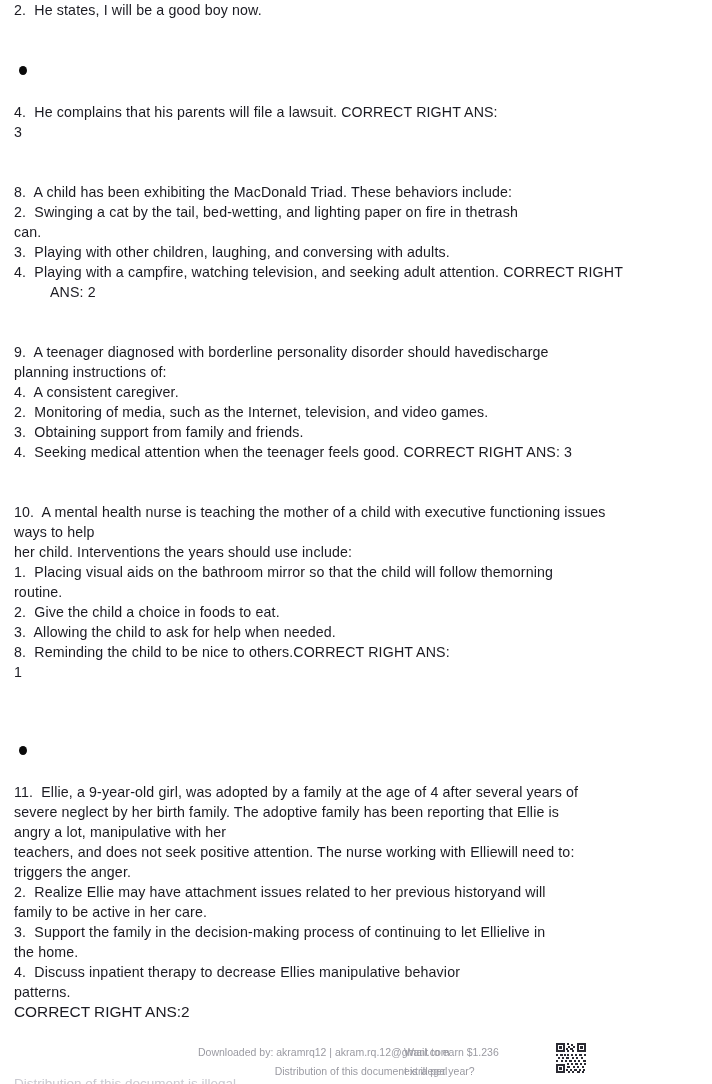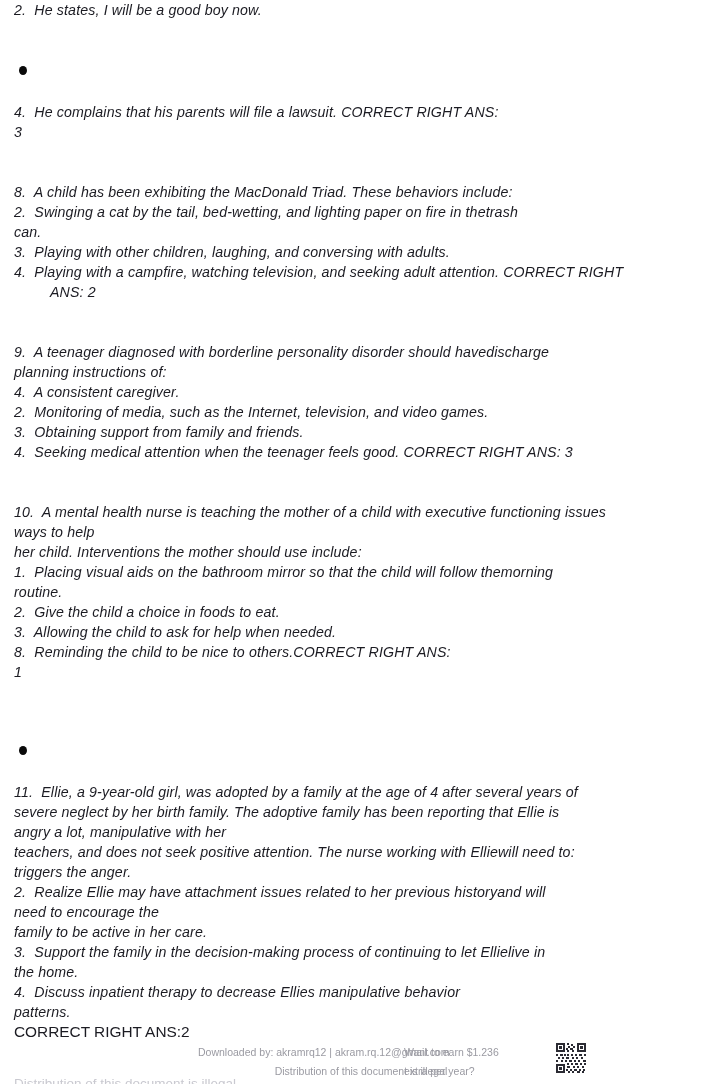--- a/index.html
+++ b/index.html
@@ -27,21 +27,20 @@
     top: 0;
     width: 712px;
   }
   
   .line {
     font-size: 14.2px;
     line-height: 20px;
     letter-spacing: 0.01em;
     white-space: pre-wrap;
     color: #1b1b22;
-    font-style: italic;
   }
   .blk {
     padding: 0 14px 0 14px;
   }
   
   .qblock { margin: 0; }
   .gap-sm { height: 20px; }
   .gap-md { height: 40px; }
   .gap-lg { height: 58px; }
 
@@ -170,21 +169,21 @@
       <div class="line justify">2.  Monitoring of media, such as the Internet, television, and video games.</div>
       <div class="line justify">3.  Obtaining support from family and friends.</div>
       <div class="line">4.  Seeking medical attention when the teenager feels good. CORRECT RIGHT ANS: 3</div>
     </div>
 
     <div class="gap-md"></div>
 
     <div class="qblock blk">
       <div class="line justify">10.  A mental health nurse is teaching the mother of a child with executive functioning issues</div>
       <div class="line">ways to help</div>
-      <div class="line">her child. Interventions the mother should use include:</div>
+      <div class="line">her child. Interventions the years should use include:</div>
       <div class="line">1.  Placing visual aids on the bathroom mirror so that the child will follow themorning</div>
       <div class="line">routine.</div>
       <div class="line">2.  Give the child a choice in foods to eat.</div>
       <div class="line">3.  Allowing the child to ask for help when needed.</div>
       <div class="line">8.  Reminding the child to be nice to others.CORRECT RIGHT ANS:</div>
       <div class="line">1</div>
     </div>
 
     <div class="gap-lg"></div>
 
@@ -194,21 +193,20 @@
 
     <div class="gap-sm"></div>
 
     <div class="qblock blk">
       <div class="line">11.  Ellie, a 9-year-old girl, was adopted by a family at the age of 4 after several years of</div>
       <div class="line">severe neglect by her birth family. The adoptive family has been reporting that Ellie is</div>
       <div class="line">angry a lot, manipulative with her</div>
       <div class="line">teachers, and does not seek positive attention. The nurse working with Elliewill need to:</div>
       <div class="line">triggers the anger.</div>
       <div class="line">2.  Realize Ellie may have attachment issues related to her previous historyand will</div>
-      <div class="line">need to encourage the</div>
       <div class="line">family to be active in her care.</div>
       <div class="line">3.  Support the family in the decision-making process of continuing to let Ellielive in</div>
       <div class="line">the home.</div>
       <div class="line">4.  Discuss inpatient therapy to decrease Ellies manipulative behavior</div>
       <div class="line">patterns.</div>
     </div>
 
     <div class="final-ans">CORRECT RIGHT ANS:2</div>
 
   </div>

